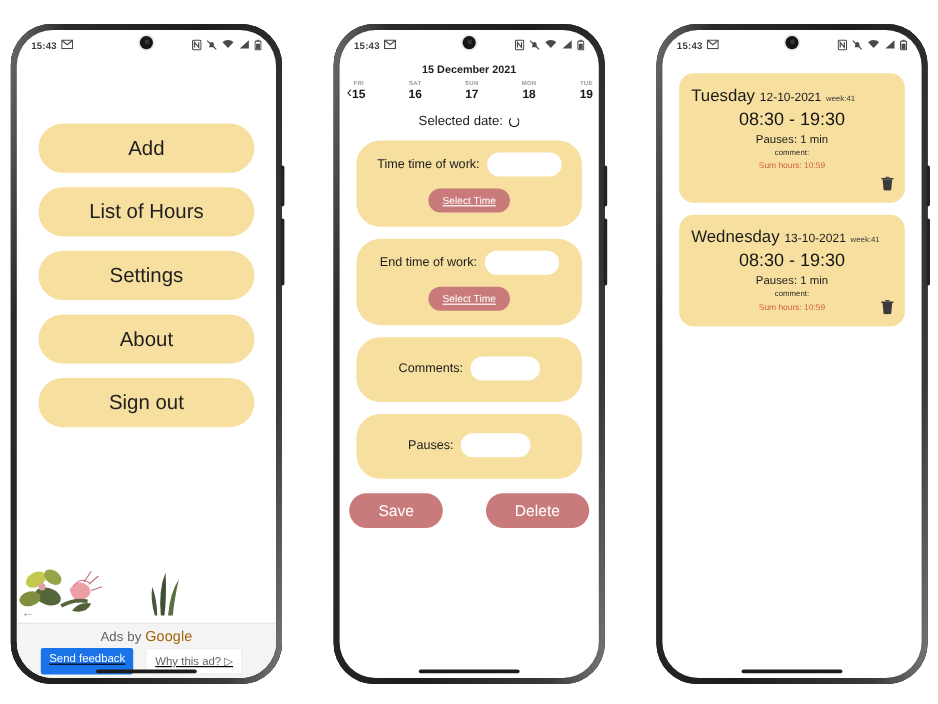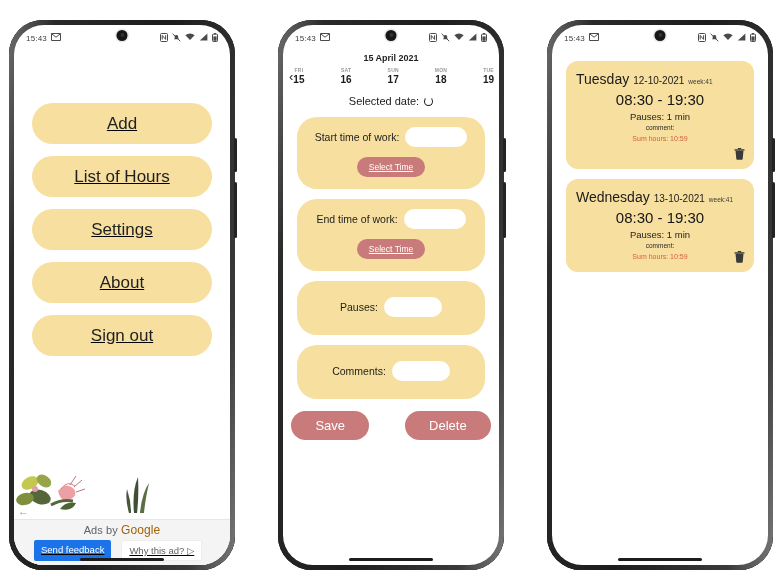--- a/index.html
+++ b/index.html
@@ -45,41 +45,41 @@
   .phone1{ left:9px;  top:20px; }
   .phone2{ left:278px; top:20px; }
   .phone3{ left:547px; top:20px; }
 
   
   .statusbar{
     position:relative;
     height:26px;
     display:flex; align-items:center;
     padding:0 12px;
-    font-size:8px; color:#3c3c3c; font-weight:400;
+    font-size:8px; color:#3c3c3c; font-weight:700;
     letter-spacing:.2px;
   }
   .sb-left{ display:flex; align-items:center; gap:4px; }
   .sb-right{ margin-left:auto; display:flex; align-items:center; gap:4px; }
   .camera{
     position:absolute; left:50%; top:5px; transform:translateX(-50%);
     width:11px; height:11px; border-radius:50%;
     background:#161616;
     box-shadow:0 0 0 1.5px #e8e8e8;
   }
   .camera i{
     display:block; width:4px;height:4px;border-radius:50%;
     background:#2d3340; margin:3.2px auto 0;
   }
   .ico{ display:inline-block; vertical-align:middle; }
 
   
   .menu{
     padding:52px 18px 0;
-    display:flex; flex-direction:column; gap:12px; align-items:center;text-decoration:underline;
+    display:flex; flex-direction:column; gap:12px; align-items:center;
   }
   .menu-btn{
     width:100%; height:41px;
     border-radius:22px;
     background:#f7df9f;
     display:flex; align-items:center; justify-content:center;
     font-size:17px; color:#1f1f1f;
     cursor:pointer;
     border:none;
     font-family:"Liberation Sans", sans-serif;
@@ -349,21 +349,21 @@
                 <rect x="2" y="0" width="2" height="1" fill="#4a4a4a"></rect>
                 <rect x="0.5" y="1.2" width="5" height="7.3" rx="0.8" fill="none" stroke="#4a4a4a" stroke-width="1"></rect>
                 <rect x="1.4" y="3.4" width="3.2" height="4.4" fill="#4a4a4a"></rect>
               </svg>
           </span>
         </div>
       </div>
 
       <div class="p2-body">
 
-        <div class="date-title">15 April 2021</div>
+        <div class="date-title">15 December 2021</div>
 
         <div class="week-strip">
           <span class="arrow">‹</span>
           <div class="days">
             <div class="day">
               <span class="dow">FRI</span>
               <span class="dnum">15</span>
             </div>
             <div class="day">
               <span class="dow">SAT</span>
@@ -393,44 +393,44 @@
           <span class="arrow">›</span>
         </div>
 
         <div class="sel-date">
           <span>Selected date:</span>
           <span class="spinner"></span>
         </div>
 
         <div class="form-card">
           <div class="fc-row">
-            <span class="fc-label">Start time of work:</span>
+            <span class="fc-label">Time time of work:</span>
             <input class="fc-input" value="" style="">
           </div>
           <button class="select-btn">Select Time</button>
         </div>
 
         <div class="form-card">
           <div class="fc-row">
             <span class="fc-label">End time of work:</span>
             <input class="fc-input" value="" style="">
           </div>
           <button class="select-btn">Select Time</button>
         </div>
 
         <div class="form-card card-tall">
           <div class="fc-row">
-            <span class="fc-label">Pauses:</span>
+            <span class="fc-label">Comments:</span>
             <input class="fc-input sm" value="" style="">
           </div>
         </div>
 
         <div class="form-card card-tall">
           <div class="fc-row">
-            <span class="fc-label">Comments:</span>
+            <span class="fc-label">Pauses:</span>
             <input class="fc-input sm" value="" style="">
           </div>
         </div>
 
         <div class="bottom-btns">
           <button class="sd-btn">Save</button>
           <button class="sd-btn">Delete</button>
         </div>
 
         <div class="home-ind"></div>

